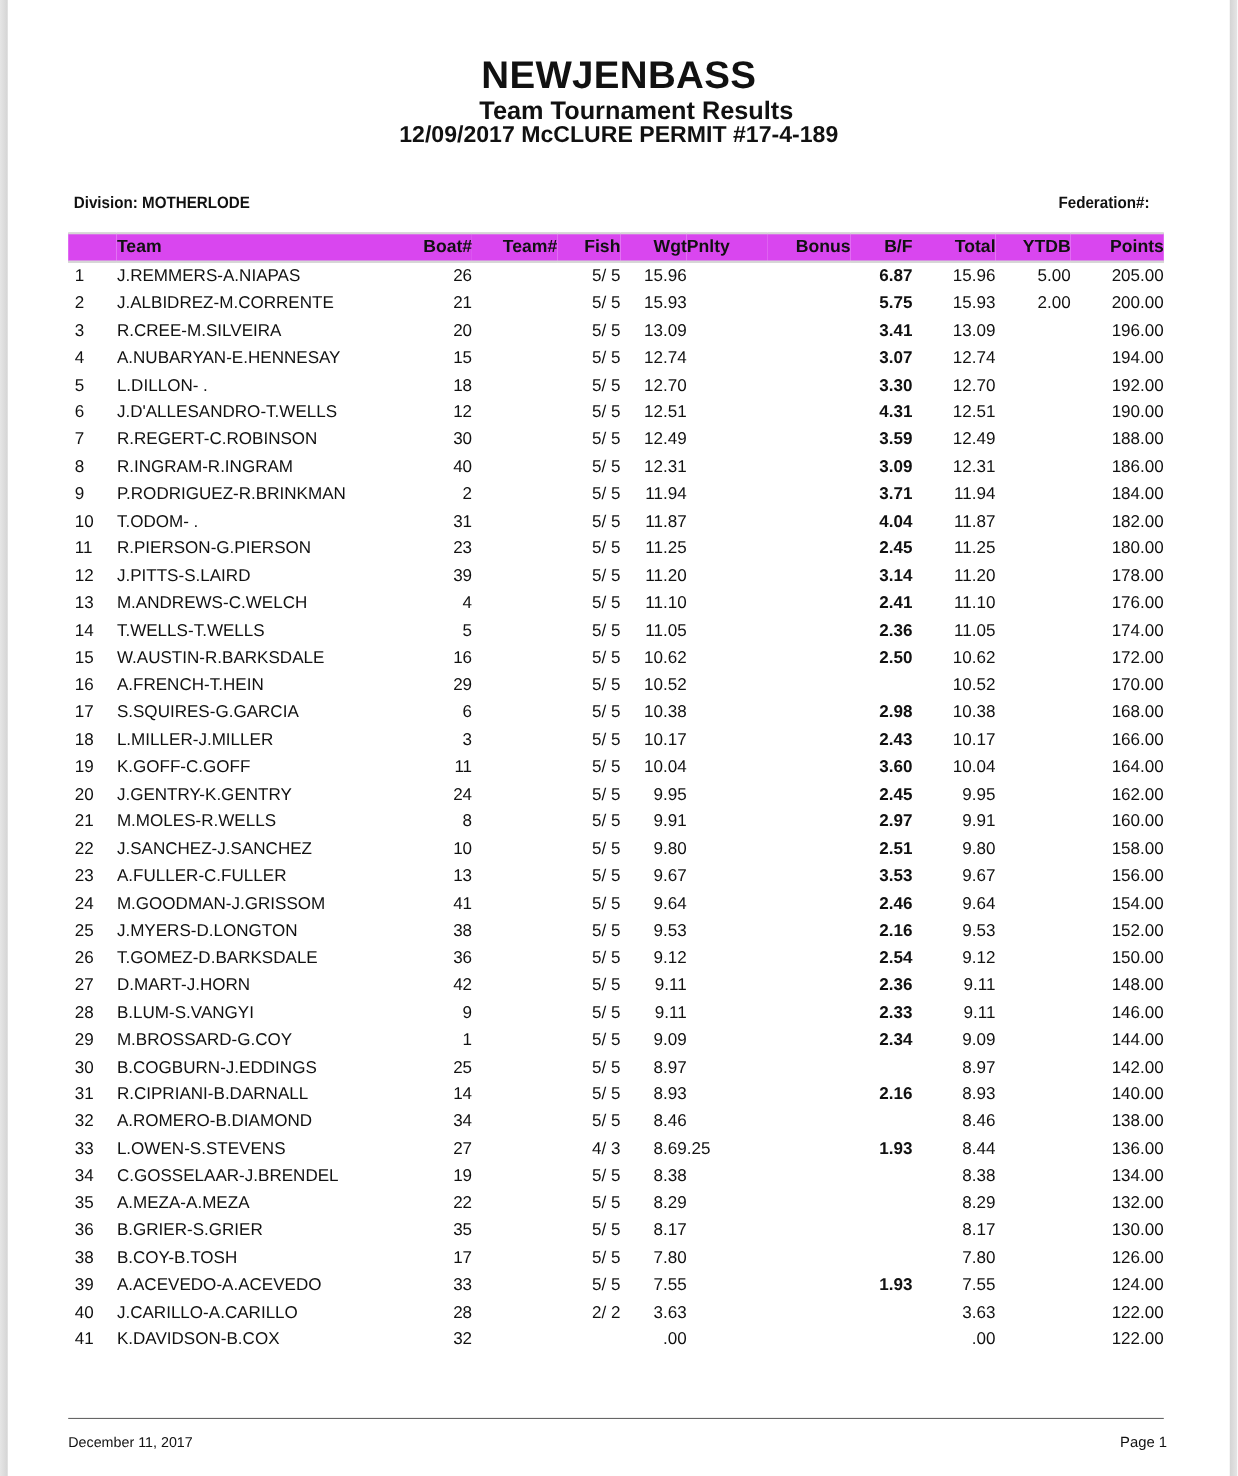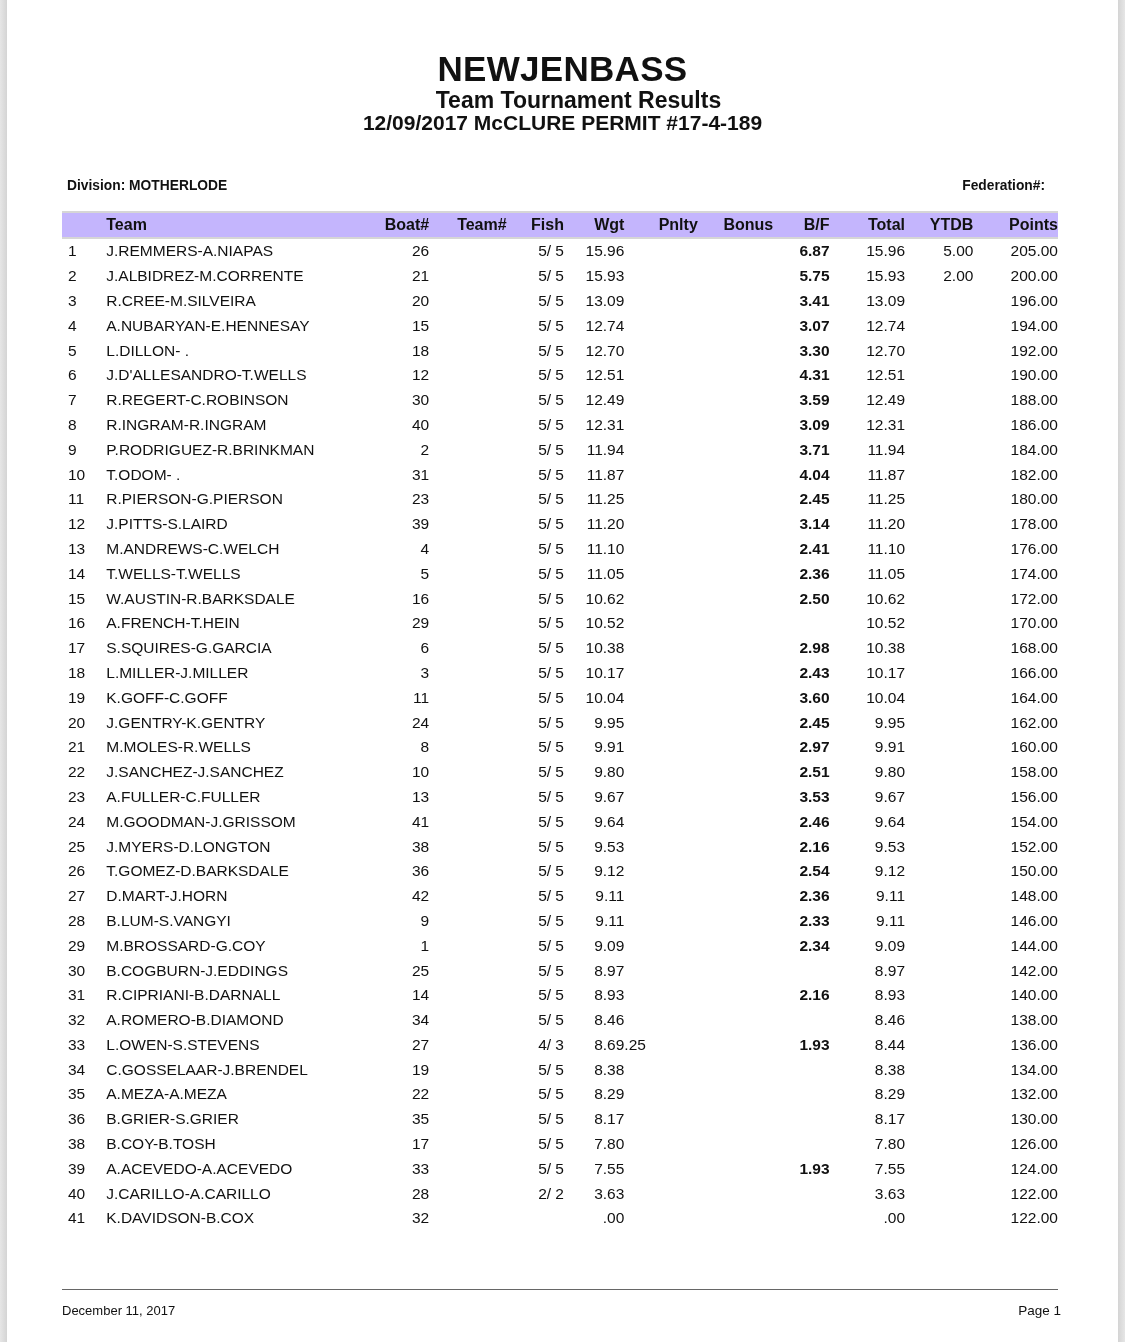--- a/index.html
+++ b/index.html
@@ -18,31 +18,31 @@
     font-weight: bold; font-size: 23px; line-height: 26px; padding-left: 16px; }
   .subtitle2 { position: absolute; left: 0; width: 1125px; text-align: center; top: 111px;
     font-weight: bold; font-size: 21px; line-height: 24px; }
   .division { position: absolute; left: 67px; top: 176px; font-weight: bold; font-size: 15px;
     transform: scaleX(0.92); transform-origin: left center; }
   .federation { position: absolute; right: 80px; top: 176px; font-weight: bold; font-size: 15px;
     transform: scaleX(0.92); transform-origin: right center; }
 
   table.results { position: absolute; left: 62px; top: 211px; width: 996px;
     border-collapse: collapse; font-size: 15.5px; table-layout: fixed; }
-  table.results thead tr { background: #c4b5fd; }
+  table.results thead tr { background: #d946ef; }
   table.results thead th { font-weight: bold; height: 24px; padding: 0; font-size: 16px;
     border-top: 2px solid #d6d6d6; border-bottom: 2px solid #d6d6d6; }
   table.results tbody td { height: 24.8px; padding: 0; white-space: nowrap; }
   .c-place { width: 38px; text-align: left; padding-left: 6px !important; }
   .c-team  { width: 232px; text-align: left; }
   .c-boat  { width: 89px; text-align: right; padding-right: 1px; }
   .c-teamno{ width: 77px; text-align: right; }
   .c-fish  { width: 57px; text-align: right; }
   .c-wgt   { width: 60px; text-align: right; }
-  .c-pnlty { width: 73px; text-align: right; }
+  .c-pnlty { width: 73px; text-align: left; }
   .c-bonus { width: 75px; text-align: right; }
   .c-bf    { width: 56px; text-align: right; }
   .c-total { width: 75px; text-align: right; }
   .c-ytdb  { width: 68px; text-align: right; margin-left: 35px; }
   .c-points{ width: 84px; text-align: right; padding-right: 2px; }
   td.c-pnlty { text-align: left; padding-left: 36px; }
   td.c-team { padding-left: 2px; }
   th.c-team { padding-left: 2px; }
   td.c-total, th.c-total { padding-right: 2px; }
   td.c-ytdb, th.c-ytdb { padding-right: 2px; }

